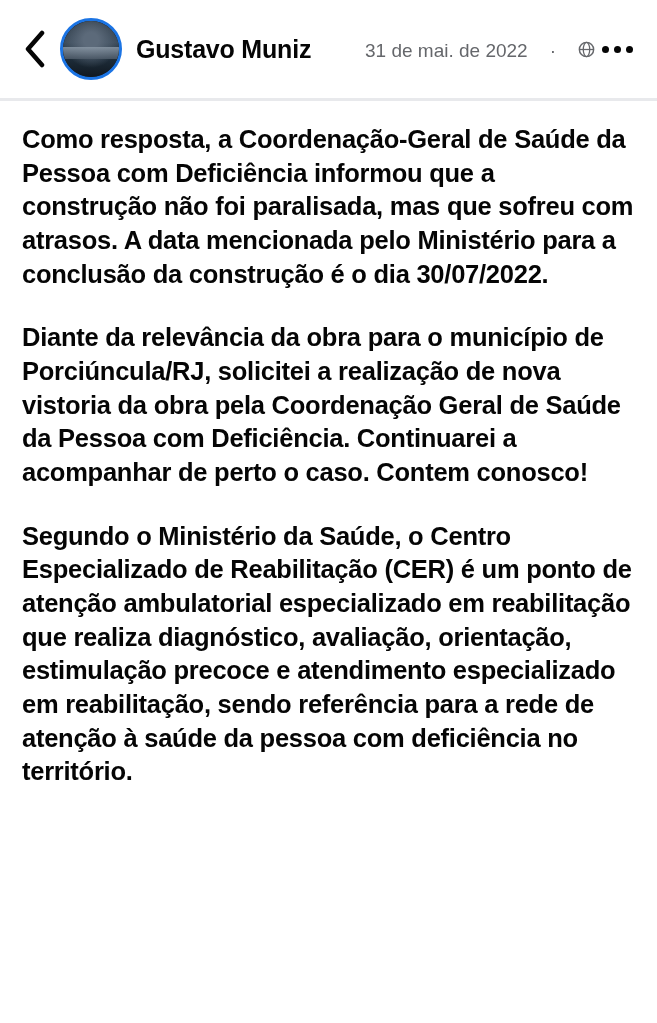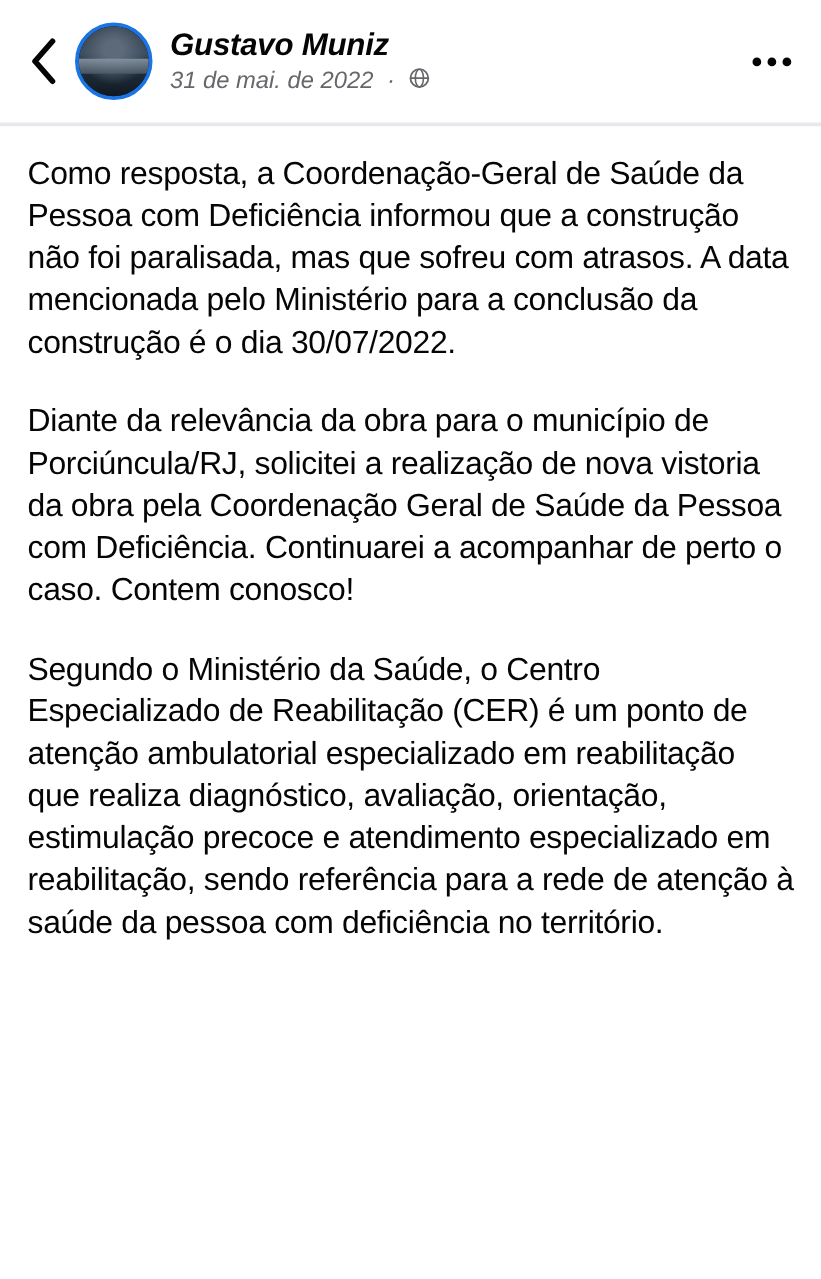--- a/index.html
+++ b/index.html
@@ -72,38 +72,37 @@
     position: absolute;
     left: 0; right: 0;
     top: 46%;
     height: 22%;
     background: linear-gradient(180deg, #8a98a6 0%, #4d5a68 100%);
     opacity: .85;
   }
 
   .title-block {
     display: flex;
-    flex-direction: column;
+    flex-direction: row;
     justify-content: space-between;
     flex: 1 1 auto;
     min-width: 0;
-    font-style: italic;
   }
   .poster-name {
     font-size: 25px;
     font-weight: bold;
     color: #050505;
     line-height: 1.12;
     letter-spacing: -0.2px;
     white-space: nowrap;
   }
   .meta-row {
     display: flex;
     align-items: center;
-    gap: 11px;
+    gap: 22px;
     margin-top: 4px;
   }
   .post-date {
     font-size: 19px;
     color: #65676b;
     font-weight: normal;
     white-space: nowrap;
   }
   .meta-sep {
     font-size: 19px;
@@ -131,21 +130,21 @@
   
   .post-body {
     flex: 1 1 auto;
     padding: 22px 22px 0 22px;
     box-sizing: border-box;
     overflow: hidden;
   }
   .para {
     font-size: 25.5px;
     line-height: 1.32;
-    font-weight: normal;
+    font-weight: bold;
     color: #050505;
     letter-spacing: -0.25px;
     margin: 0 0 30px 0;
     word-wrap: break-word;
   }
   .para:last-child { margin-bottom: 0; }
 </style>
 </head>
 <body>
 

